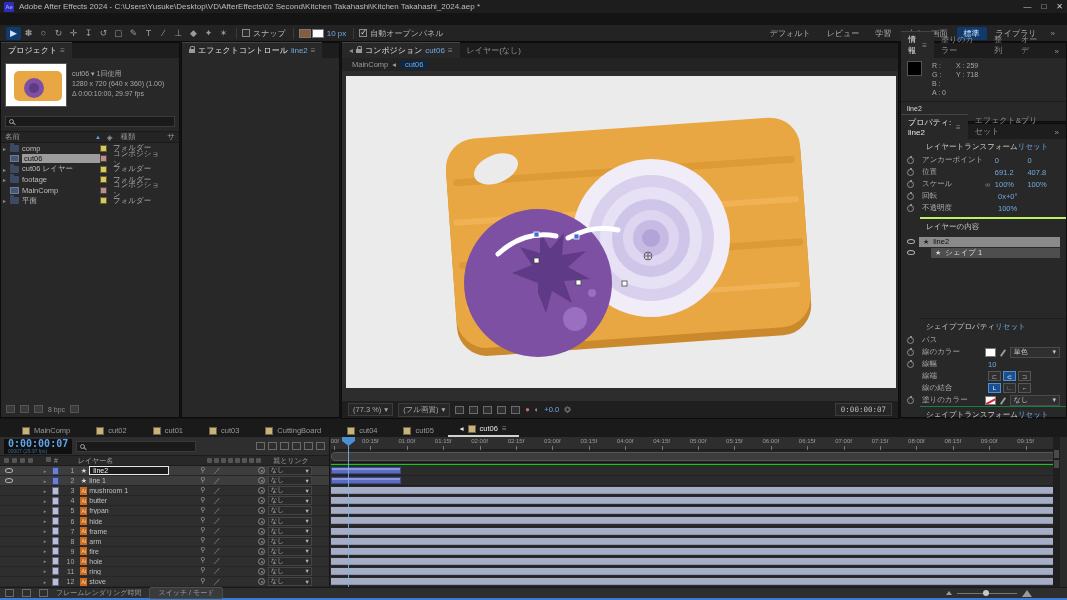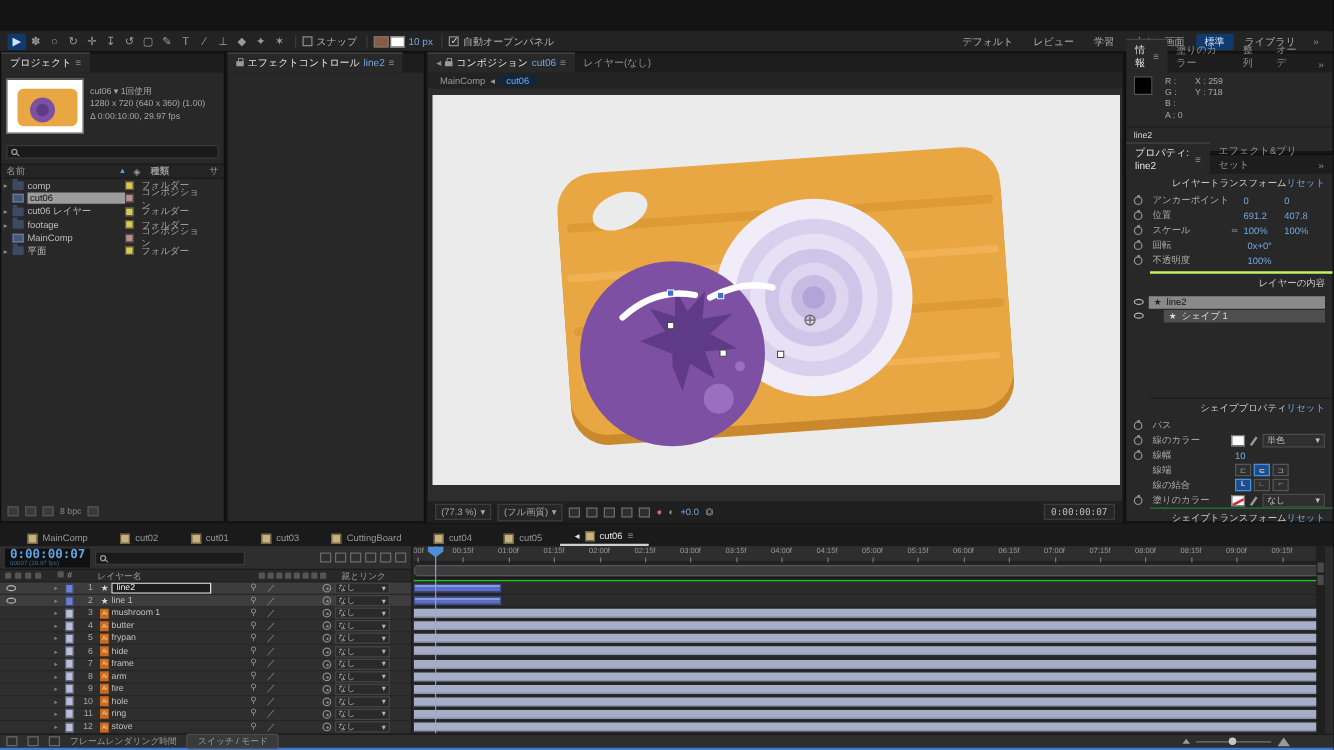--- a/index.html
+++ b/index.html
@@ -42,21 +42,21 @@
   .thumb-onion { position:absolute; left:18px; top:14px; width:20px; height:20px; background:#7d50a3; border-radius:50%; }
   .thumb-core { position:absolute; left:23px; top:19px; width:10px; height:10px; background:#5f3a86; border-radius:50%; }
   #proj-meta { font-size:7px; color:#a8a8a8; line-height:1.45; padding-top:6px; }
   #proj-search { margin:4px 4px; height:11px; background:#1a1a1a; border:1px solid #3a3a3a; display:flex; align-items:center; gap:3px; padding:0 3px; }
   .mag { width:5px; height:5px; border:1px solid #999; border-radius:50%; position:relative; }
   .mag::after { content:''; position:absolute; width:4px; height:1px; background:#999; transform:rotate(45deg); right:-3px; bottom:-1px; }
   #proj-cols { display:flex; align-items:center; height:12px; background:#242424; border-top:1px solid #1a1a1a; border-bottom:1px solid #1a1a1a; font-size:7.5px; color:#9c9c9c; padding:0 4px; }
   .pc-name { width:92px; }
   .pc-sort { color:#5f9ee8; font-size:6px; width:12px; }
   .pc-tag { width:14px; }
-  .pc-type { width:48px;font-weight:bold; }
+  .pc-type { width:48px; }
   #project-items .prow { display:flex; align-items:center; height:10.5px; font-size:7.5px; color:#bdbdbd; padding:0 2px; }
   .prow .exp { width:7px; color:#8a8a8a; font-size:6px; }
   .prow .picon { width:9px; height:7px; margin-right:3px; }
   .picon.folder { background:#3d4a63; border-radius:1px; position:relative; }
   .picon.folder::before { content:''; position:absolute; top:-2px; left:0; width:4px; height:2px; background:#3d4a63; border-radius:1px 1px 0 0; }
   .picon.comp { background:#46577a; border:1px solid #6a7da3; }
   .prow .pname { width:78px; white-space:nowrap; overflow:hidden; }
   .prow .pname.selected { background:#9c9c9c; color:#111; padding:0 2px; }
   .prow .chip { width:7px; height:7px; margin-right:6px; border:1px solid #0008; }
   .chip.yellow { background:#d8c95e; } .chip.rose { background:#b98e8e; }
@@ -78,21 +78,21 @@
   .mini-ic { width:9px; height:8px; border:1px solid #6a6a6a; background:#2e2e2e; }
   .tc-box { margin-left:auto; background:#262626; border:1px solid #3c3c3c; padding:1px 5px; color:#bdbdbd; font-family:"DejaVu Sans Mono", monospace; font-size:7.5px; }
 
   
   #info-panel { left:900px; top:42px; width:167px; height:80px; }
   #info-body { display:flex; padding:3px 6px; gap:10px; font-size:7px; color:#a8a8a8; }
   .info-swatch { width:15px; height:15px; background:#000; border:1px solid #555; }
   .rgba { line-height:1.3; }
   #info-foot { border-top:1px solid #1c1c1c; margin-top:1px; padding:2px 6px; font-size:7px; color:#a8a8a8; line-height:1.4; }
   #props-panel { left:900px; top:123px; width:167px; height:295px; }
-  .sec-head { display:flex; justify-content:flex-end; padding:3px 6px 2px; font-size:7.5px; color:#cfcfcf;margin-left:19px; }
+  .sec-head { display:flex; justify-content:flex-start; padding:3px 6px 2px; font-size:7.5px; color:#cfcfcf;margin-left:19px; }
   .reset-link { color:#74a9e0; }
   .trow { display:flex; align-items:center; height:12px; padding:0 6px; font-size:7.5px; color:#ababab; }
   .sw { width:7px; height:7px; border:1px solid #8f8f8f; border-radius:50%; position:relative; margin-right:8px; flex:none; }
   .sw::before { content:''; position:absolute; top:-2px; left:2px; width:2px; height:2px; background:#8f8f8f; }
   .t-label { width:66px; white-space:nowrap; overflow:hidden; }
   .t-v { width:34px; color:#74a9e0; }
   .link-ic { color:#8f8f8f; width:10px; font-size:7px; }
   .contents-box { margin:2px 6px; }
   .crow { display:flex; align-items:center; height:11px; gap:4px; font-size:7.5px; }
   .crow .bar { flex:1; display:flex; align-items:center; gap:4px; padding:0 4px; height:10px; }
@@ -171,20 +171,29 @@
   .sl-track { width:60px; height:1px; background:#777; position:relative; }
   .sl-knob { position:absolute; left:26px; top:-3px; width:6px; height:6px; background:#c8c8c8; border-radius:50%; }
   .lock { width:6px; height:4px; background:#9a9a9a; position:relative; display:inline-block; }
   .lock::before { content:''; position:absolute; top:-3px; left:1px; width:3px; height:3px; border:1px solid #9a9a9a; border-bottom:none; border-radius:2px 2px 0 0; }
 </style>
 </head>
 <body>
 
 <div id="app">
 
+  <div id="titlebar">
+    <div class="ae-logo">Ae</div>
+    <span>Adobe After Effects 2024 - C:\Users\Yusuke\Desktop\VD\AfterEffects\02 Second\Kitchen Takahashi\Kitchen Takahashi_2024.aep *</span>
+    <div id="win-controls">
+      <span>—</span>
+      <span>□</span>
+      <span>✕</span>
+    </div>
+  </div>
 
 
   <div id="toolbar">
     <span id="tools-slot" style="display: flex;">
         <span class="tool active">▶</span>
         <span class="tool">✽</span>
         <span class="tool">○</span>
         <span class="tool">↻</span>
         <span class="tool">✛</span>
         <span class="tool">↧</span>

